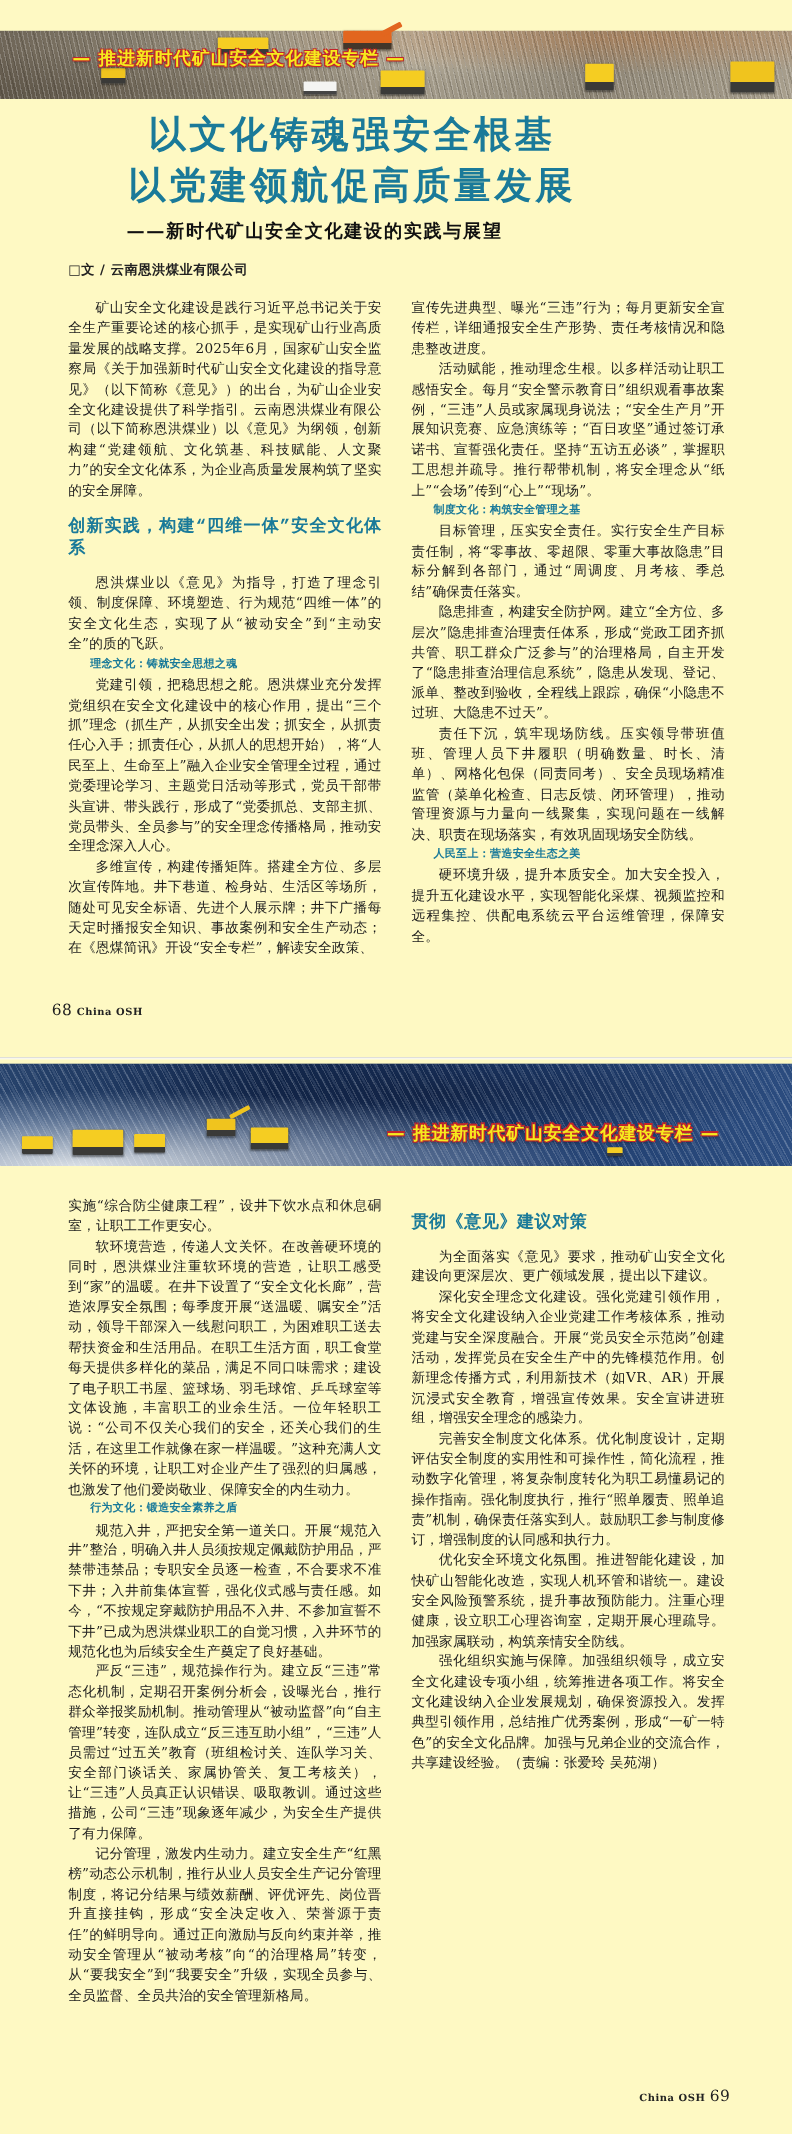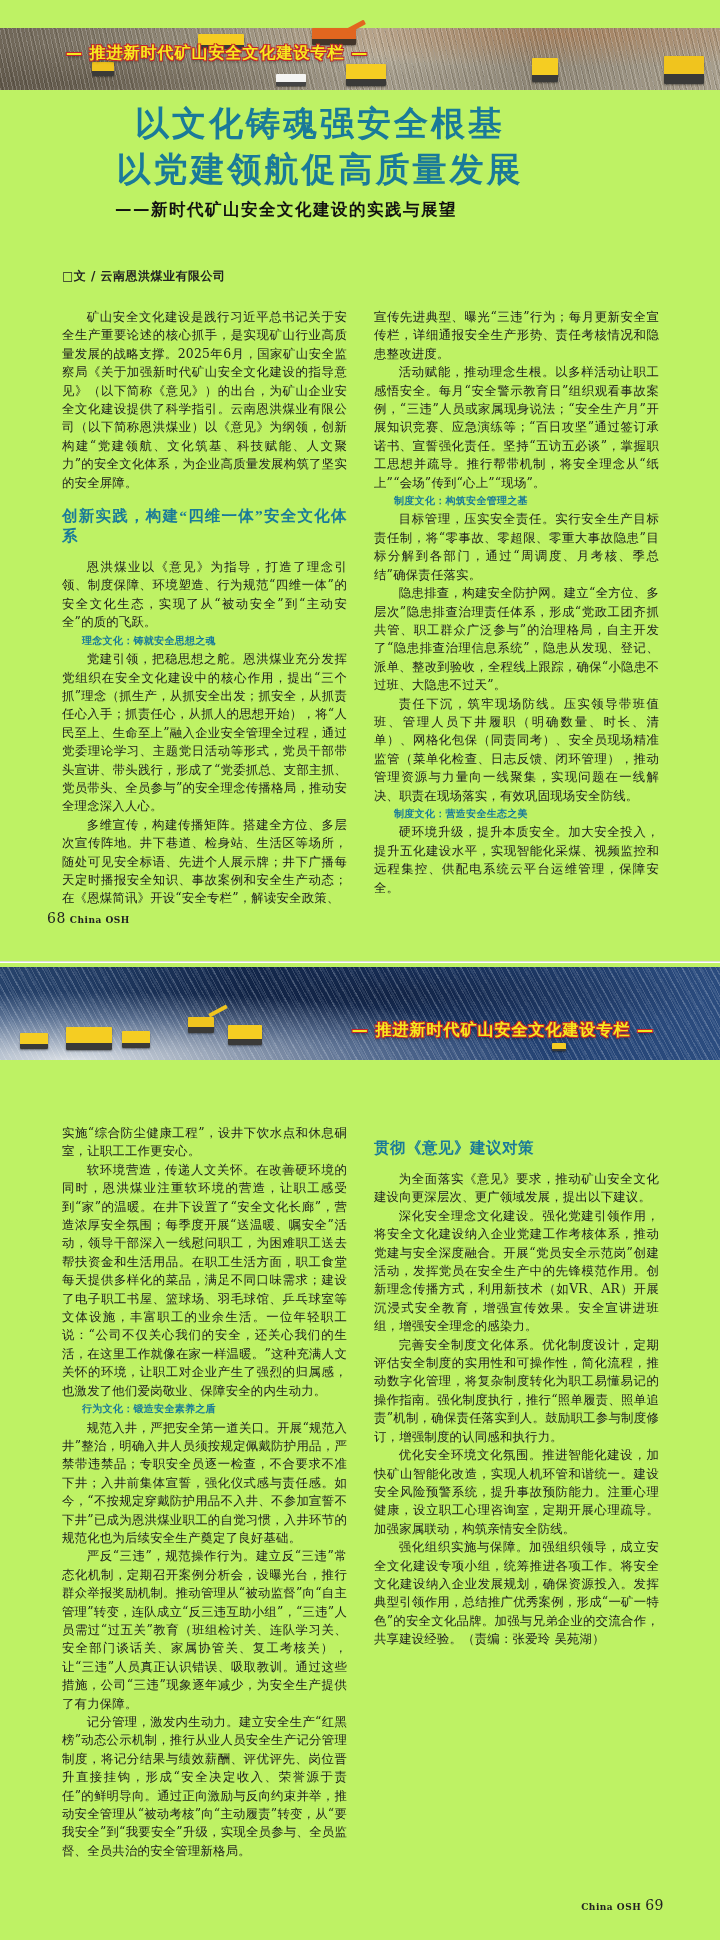--- a/index.html
+++ b/index.html
@@ -2,21 +2,21 @@
 <html style="--teal: #1a7a99; --banner_yellow: #f6ea1e; --banner_red: #c4252b; --body_text: #1c1c1c;"><head>
 <meta charset="utf-8">
 <style>
   html,body{margin:0;padding:0;}
   body{
     width:720px;height:1940px;position:relative;background:#ffffff;
     font-family:"DejaVu Serif","Liberation Serif",serif;
     color:var(--body_text,#1c1c1c);
     -webkit-font-smoothing:antialiased;
   }
-  .page{position:absolute;left:0;width:720px;overflow:hidden;background:#bef264;}
+  .page{position:absolute;left:0;width:720px;overflow:hidden;background:#fef9c3;}
   #page1{top:0;height:962px;}
   #page2{top:963px;height:977px;}
   .page-divider{position:absolute;top:961px;left:0;width:720px;height:1px;background:#dcdcdc;}
 
   
   .photo{position:absolute;left:0;width:720px;}
   .photo1{
     top:28px;height:62px;
     background:
       radial-gradient(ellipse at 78% 10%, rgba(196,120,60,.40), transparent 42%),
@@ -73,33 +73,33 @@
     font-family:"DejaVu Sans","Liberation Sans",sans-serif;
     font-weight:bold;font-size:34px;line-height:46px;letter-spacing:3px;
   }
   .subtitle{
     position:absolute;top:199px;left:0;width:572px;text-align:center;
     font-size:16.5px;font-weight:bold;letter-spacing:1.5px;color:#111;
   }
   .byline{
     position:absolute;top:237px;left:62px;
     font-family:"DejaVu Sans","Liberation Sans",sans-serif;
-    font-size:12px;font-weight:bold;color:#222;letter-spacing:.5px;margin-top:31px;
+    font-size:12px;font-weight:bold;color:#222;letter-spacing:.5px;
   }
 
   
   .columns{position:absolute;left:62px;width:597px;display:flex;gap:27px;}
   .columns1{top:271px;}
   .columns2{top:124px;}
-  .col{width:285px;font-size:12.4px;line-height:18.4px;text-align:justify;letter-spacing:.2px;margin-top:37px;}
+  .col{width:285px;font-size:12.4px;line-height:18.4px;text-align:justify;letter-spacing:.2px;}
   .blk{margin:0;}
   .para{text-indent:2em;}
   .para.cont{text-indent:0;}
   .h-section{
-    font-family:Liberation Serif, serif;
+    font-family:Liberation Mono, monospace;
     color:var(--teal,#1a7a99);font-weight:bold;font-size:15.5px;
     line-height:20px;margin:14px 0 12px 0;text-indent:0;letter-spacing:.5px;
   }
   .h-sub{
     font-family:"DejaVu Sans","Liberation Sans",sans-serif;
     color:var(--teal,#1a7a99);font-weight:bold;font-size:10px;
     text-indent:2em;letter-spacing:.3px;
   }
 
   
@@ -142,21 +142,21 @@
         <div class="blk para">党建引领，把稳思想之舵。恩洪煤业充分发挥党组织在安全文化建设中的核心作用，提出“三个抓”理念（抓生产，从抓安全出发；抓安全，从抓责任心入手；抓责任心，从抓人的思想开始），将“人民至上、生命至上”融入企业安全管理全过程，通过党委理论学习、主题党日活动等形式，党员干部带头宣讲、带头践行，形成了“党委抓总、支部主抓、党员带头、全员参与”的安全理念传播格局，推动安全理念深入人心。</div>
         <div class="blk para">多维宣传，构建传播矩阵。搭建全方位、多层次宣传阵地。井下巷道、检身站、生活区等场所，随处可见安全标语、先进个人展示牌；井下广播每天定时播报安全知识、事故案例和安全生产动态；在《恩煤简讯》开设“安全专栏”，解读安全政策、</div>
       </div>
     <div class="col">
         <div class="blk para cont">宣传先进典型、曝光“三违”行为；每月更新安全宣传栏，详细通报安全生产形势、责任考核情况和隐患整改进度。</div>
         <div class="blk para">活动赋能，推动理念生根。以多样活动让职工感悟安全。每月“安全警示教育日”组织观看事故案例，“三违”人员或家属现身说法；“安全生产月”开展知识竞赛、应急演练等；“百日攻坚”通过签订承诺书、宣誓强化责任。坚持“五访五必谈”，掌握职工思想并疏导。推行帮带机制，将安全理念从“纸上”“会场”传到“心上”“现场”。</div>
         <div class="blk h-sub">制度文化：构筑安全管理之基</div>
         <div class="blk para">目标管理，压实安全责任。实行安全生产目标责任制，将“零事故、零超限、零重大事故隐患”目标分解到各部门，通过“周调度、月考核、季总结”确保责任落实。</div>
         <div class="blk para">隐患排查，构建安全防护网。建立“全方位、多层次”隐患排查治理责任体系，形成“党政工团齐抓共管、职工群众广泛参与”的治理格局，自主开发了“隐患排查治理信息系统”，隐患从发现、登记、派单、整改到验收，全程线上跟踪，确保“小隐患不过班、大隐患不过天”。</div>
         <div class="blk para">责任下沉，筑牢现场防线。压实领导带班值班、管理人员下井履职（明确数量、时长、清单）、网格化包保（同责同考）、安全员现场精准监管（菜单化检查、日志反馈、闭环管理），推动管理资源与力量向一线聚集，实现问题在一线解决、职责在现场落实，有效巩固现场安全防线。</div>
-        <div class="blk h-sub">制度文化：营造安全生态之美</div>
+        <div class="blk h-sub">人民至上：营造安全生态之美</div>
         <div class="blk para">硬环境升级，提升本质安全。加大安全投入，提升五化建设水平，实现智能化采煤、视频监控和远程集控、供配电系统云平台运维管理，保障安全。</div>
       </div>
   </div>
 
   <div class="footer footer-left">
     <span class="pnum">68</span><span class="jname">China OSH</span>
   </div>
 </div>
 
 <div class="page-divider"></div>
@@ -174,21 +174,21 @@
     <div class="banner-label label-right">— 推进新时代矿山安全文化建设专栏 —</div>
   </div>
 
   <div class="columns columns2">
     <div class="col">
         <div class="blk para cont">实施“综合防尘健康工程”，设井下饮水点和休息硐室，让职工工作更安心。</div>
         <div class="blk para">软环境营造，传递人文关怀。在改善硬环境的同时，恩洪煤业注重软环境的营造，让职工感受到“家”的温暖。在井下设置了“安全文化长廊”，营造浓厚安全氛围；每季度开展“送温暖、嘱安全”活动，领导干部深入一线慰问职工，为困难职工送去帮扶资金和生活用品。在职工生活方面，职工食堂每天提供多样化的菜品，满足不同口味需求；建设了电子职工书屋、篮球场、羽毛球馆、乒乓球室等文体设施，丰富职工的业余生活。一位年轻职工说：“公司不仅关心我们的安全，还关心我们的生活，在这里工作就像在家一样温暖。”这种充满人文关怀的环境，让职工对企业产生了强烈的归属感，也激发了他们爱岗敬业、保障安全的内生动力。</div>
         <div class="blk h-sub">行为文化：锻造安全素养之盾</div>
         <div class="blk para">规范入井，严把安全第一道关口。开展“规范入井”整治，明确入井人员须按规定佩戴防护用品，严禁带违禁品；专职安全员逐一检查，不合要求不准下井；入井前集体宣誓，强化仪式感与责任感。如今，“不按规定穿戴防护用品不入井、不参加宣誓不下井”已成为恩洪煤业职工的自觉习惯，入井环节的规范化也为后续安全生产奠定了良好基础。</div>
         <div class="blk para">严反“三违”，规范操作行为。建立反“三违”常态化机制，定期召开案例分析会，设曝光台，推行群众举报奖励机制。推动管理从“被动监督”向“自主管理”转变，连队成立“反三违互助小组”，“三违”人员需过“过五关”教育（班组检讨关、连队学习关、安全部门谈话关、家属协管关、复工考核关），让“三违”人员真正认识错误、吸取教训。通过这些措施，公司“三违”现象逐年减少，为安全生产提供了有力保障。</div>
-        <div class="blk para">记分管理，激发内生动力。建立安全生产“红黑榜”动态公示机制，推行从业人员安全生产记分管理制度，将记分结果与绩效薪酬、评优评先、岗位晋升直接挂钩，形成“安全决定收入、荣誉源于责任”的鲜明导向。通过正向激励与反向约束并举，推动安全管理从“被动考核”向“主动履责”转变，从“要我安全”到“我要安全”升级，实现全员参与、全员监督、全员共治的安全管理新格局。</div>
+        <div class="blk para">记分管理，激发内生动力。建立安全生产“红黑榜”动态公示机制，推行从业人员安全生产记分管理制度，将记分结果与绩效薪酬、评优评先、岗位晋升直接挂钩，形成“安全决定收入、荣誉源于责任”的鲜明导向。通过正向激励与反向约束并举，推动安全管理从“被动考核”向“的治理格局”转变，从“要我安全”到“我要安全”升级，实现全员参与、全员监督、全员共治的安全管理新格局。</div>
       </div>
     <div class="col">
         <div class="blk h-section">贯彻《意见》建议对策</div>
         <div class="blk para">为全面落实《意见》要求，推动矿山安全文化建设向更深层次、更广领域发展，提出以下建议。</div>
         <div class="blk para">深化安全理念文化建设。强化党建引领作用，将安全文化建设纳入企业党建工作考核体系，推动党建与安全深度融合。开展“党员安全示范岗”创建活动，发挥党员在安全生产中的先锋模范作用。创新理念传播方式，利用新技术（如VR、AR）开展沉浸式安全教育，增强宣传效果。安全宣讲进班组，增强安全理念的感染力。</div>
         <div class="blk para">完善安全制度文化体系。优化制度设计，定期评估安全制度的实用性和可操作性，简化流程，推动数字化管理，将复杂制度转化为职工易懂易记的操作指南。强化制度执行，推行“照单履责、照单追责”机制，确保责任落实到人。鼓励职工参与制度修订，增强制度的认同感和执行力。</div>
         <div class="blk para">优化安全环境文化氛围。推进智能化建设，加快矿山智能化改造，实现人机环管和谐统一。建设安全风险预警系统，提升事故预防能力。注重心理健康，设立职工心理咨询室，定期开展心理疏导。加强家属联动，构筑亲情安全防线。</div>
         <div class="blk para">强化组织实施与保障。加强组织领导，成立安全文化建设专项小组，统筹推进各项工作。将安全文化建设纳入企业发展规划，确保资源投入。发挥典型引领作用，总结推广优秀案例，形成“一矿一特色”的安全文化品牌。加强与兄弟企业的交流合作，共享建设经验。（责编：张爱玲 吴苑湖）</div>
       </div>
   </div>

